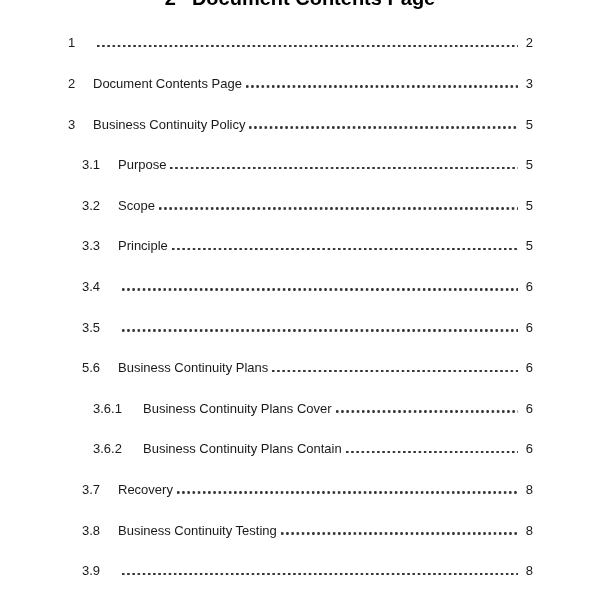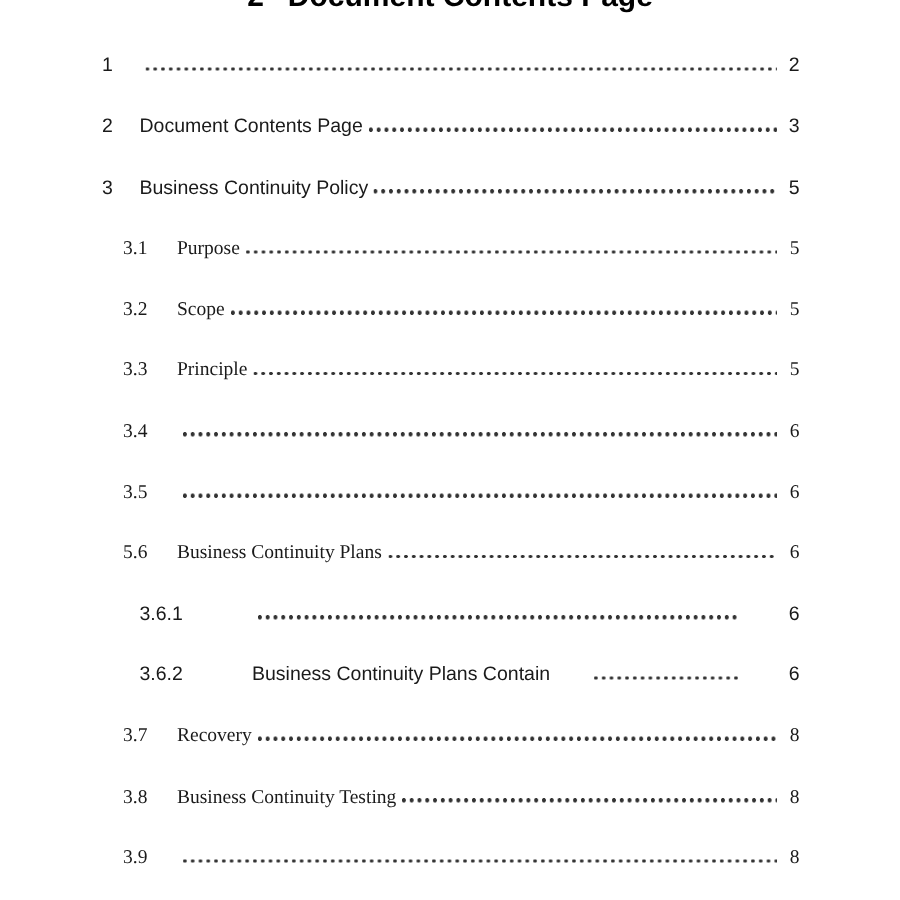--- a/index.html
+++ b/index.html
@@ -33,22 +33,22 @@
     display: flex;
     align-items: baseline;
     font-size: 13px;
     line-height: 17px;
     margin-top: 23.6px;
     white-space: nowrap;
   }
   .toc-row:first-child { margin-top: 24.4px; }
   .num { flex: 0 0 auto; }
   .lvl1 .num { width: 25px; }
-  .lvl2 { padding-left: 14px; font-family: Liberation Serif, serif; } .lvl2 .num { width: 36px; }
-  .lvl3 { padding-left: 25px; gap: 25px; } .lvl3 .num { width: 50px; }
+  .lvl2 { padding-left: 14px; } .lvl2 .num { width: 36px; }
+  .lvl3 { padding-left: 25px; } .lvl3 .num { width: 50px; }
   .ttl { flex: 0 0 auto; }
   .leader {
     flex: 1 1 auto;
     height: 2.5px;
     margin-left: 4px;
     margin-right: 6px;
     background-image: radial-gradient(circle at 1.25px 1.25px, #333333 1.05px, transparent 1.5px);
     background-size: 5.2px 2.5px;
     background-repeat: repeat-x;
     background-position: left bottom;
@@ -128,20 +128,21 @@
 
     <div class="toc-row lvl2">
       <span class="num">5.6</span>
       <span class="ttl">Business Continuity Plans</span>
       <span class="leader"></span>
       <span class="pg">6</span>
     </div>
 
     <div class="toc-row lvl3">
       <span class="num">3.6.1</span>
+      <span class="ttl">Business Continuity Plans Cover</span>
       <span class="leader"></span>
       <span class="pg">6</span>
     </div>
 
     <div class="toc-row lvl3">
       <span class="num">3.6.2</span>
       <span class="ttl">Business Continuity Plans Contain</span>
       <span class="leader"></span>
       <span class="pg">6</span>
     </div>

